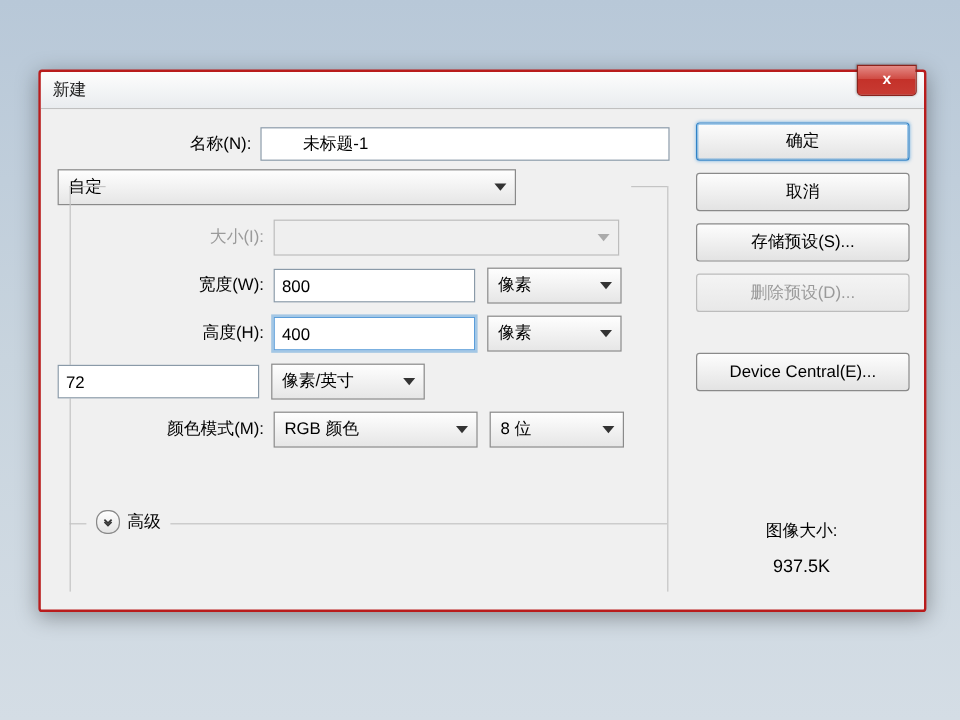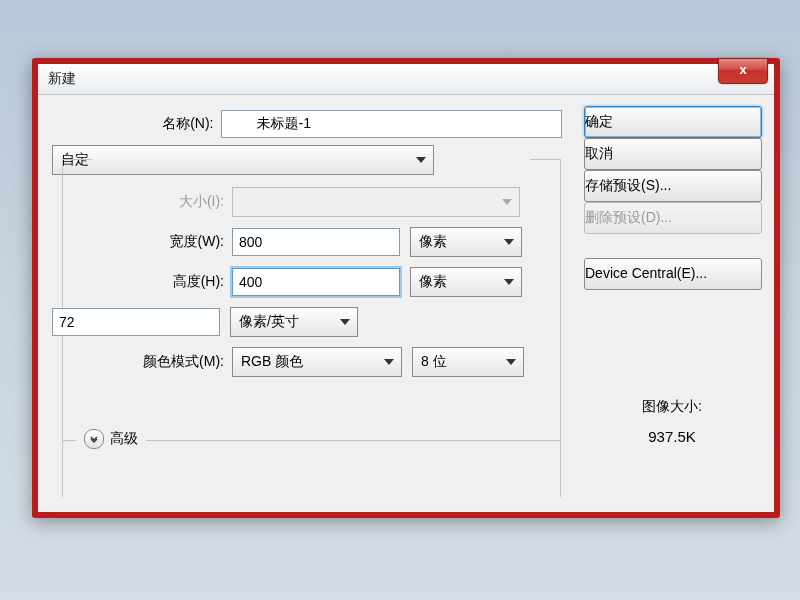--- a/index.html
+++ b/index.html
@@ -12,21 +12,21 @@
     overflow: hidden;
     position: relative;
   }
   .dialog {
     position: absolute;
     left: 32px;
     top: 58px;
     width: 736px;
     height: 448px;
     background: #f0f0f0;
-    border: 6px solid #b91c1c;
+    border: 2px solid #b91c1c;
     box-shadow: 0 4px 18px rgba(0,0,0,0.35);
     border-radius: 3px;
   }
   .titlebar {
     height: 30px;
     background: linear-gradient(to bottom, #fdfdfd 0%, #e9ecef 100%);
     border-bottom: 1px solid #c0c0c0;
     position: relative;
     border-radius: 3px 3px 0 0;
   }
@@ -125,25 +125,27 @@
   .exp-btn {
     width:18px;height:18px;border:1px solid #888;border-radius:9px;
     background:linear-gradient(to bottom,#fff,#e4e4e4);
     display:flex;align-items:center;justify-content:center;
     font-size:11px;line-height:1;
   }
   .btn {
     display:block;
     width: 176px;
     height: 30px;
+    margin-bottom: 10px;
     border: 1px solid #8a8a8a;
     background: linear-gradient(to bottom,#fdfdfd,#e3e3e3);
     border-radius: 3px;
     font-size: 14px;
     font-family: inherit;
+    text-align:center;
     line-height:28px;
     cursor: default;
   }
   .btn.primary {
     border-color:#2f82c7;
     box-shadow: 0 0 0 1px rgba(66,151,219,0.6) inset, 0 0 3px rgba(66,151,219,0.7);
   }
   .btn.disabled { color:#9a9a9a; border-color:#bcbcbc; background:linear-gradient(to bottom,#f4f4f4,#e8e8e8);}
   .img-size {
     text-align:center;

